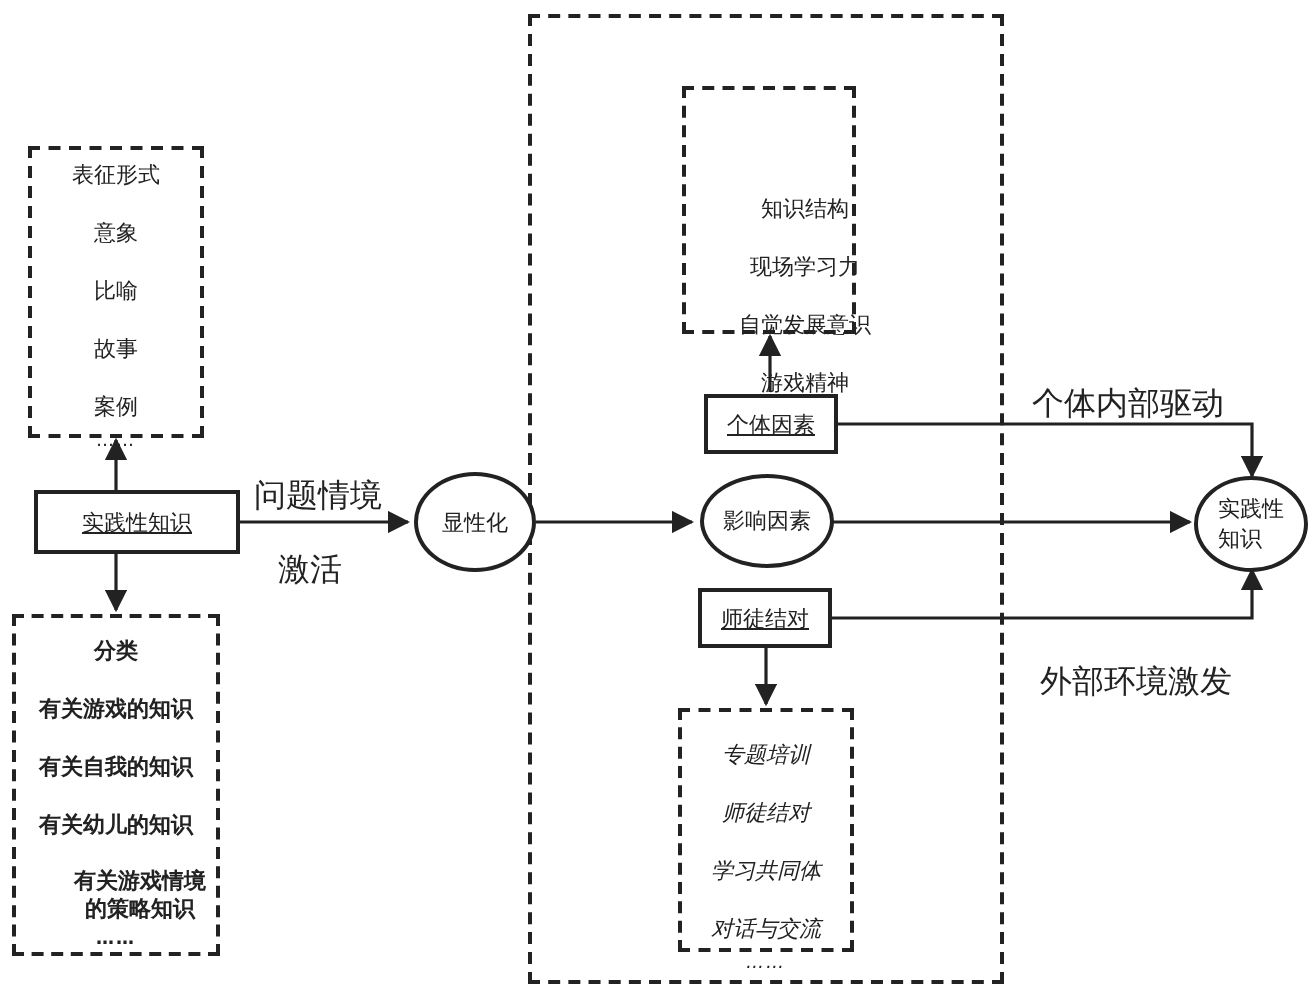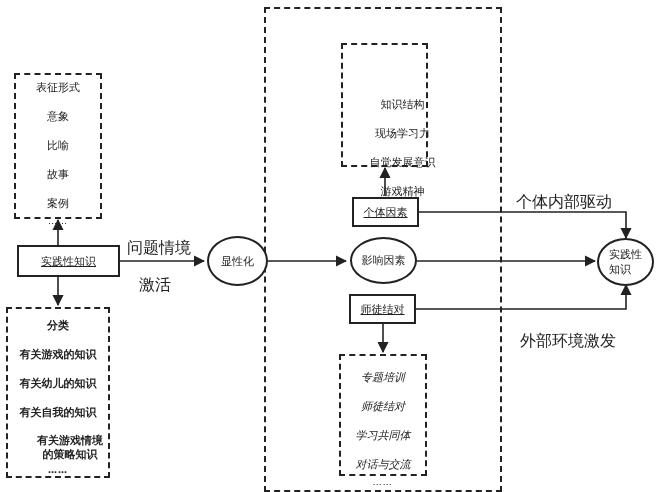--- a/index.html
+++ b/index.html
@@ -56,22 +56,22 @@
   <div class="item">案例</div>
   <div class="dots">……</div>
 </div>
 
 <div class="solid" style="left:17px; top:245px; width:103px; height:32px;">实践性知识</div>
 
 <div class="dash" style="left:6px; top:307px; width:104px; height:171px;"></div>
 <div class="list" style="left:6px; top:318px; width:104px;font-weight:bold;">
   <div class="item">分类</div>
   <div class="item">有关游戏的知识</div>
+  <div class="item">有关自我的知识</div>
   <div class="item">有关幼儿的知识</div>
-  <div class="item">有关自我的知识</div>
   <div class="item" style="width:76px; height:30px; line-height:14px;margin-left:24px;">有关游戏情境的策略知识</div>
   <div class="dots" style="margin-top:2px;">……</div>
 </div>
 
 <div class="lbl" style="left:127px; top:238px;text-align:right;">问题情境</div>
 <div class="lbl" style="left:139px; top:275px;">激活</div>
 
 <div class="ellipse" style="left:207px; top:236px; width:61px; height:50px;">显性化</div>
 
 <div class="dash" style="left:341px; top:43px; width:87px; height:124px;"></div>

